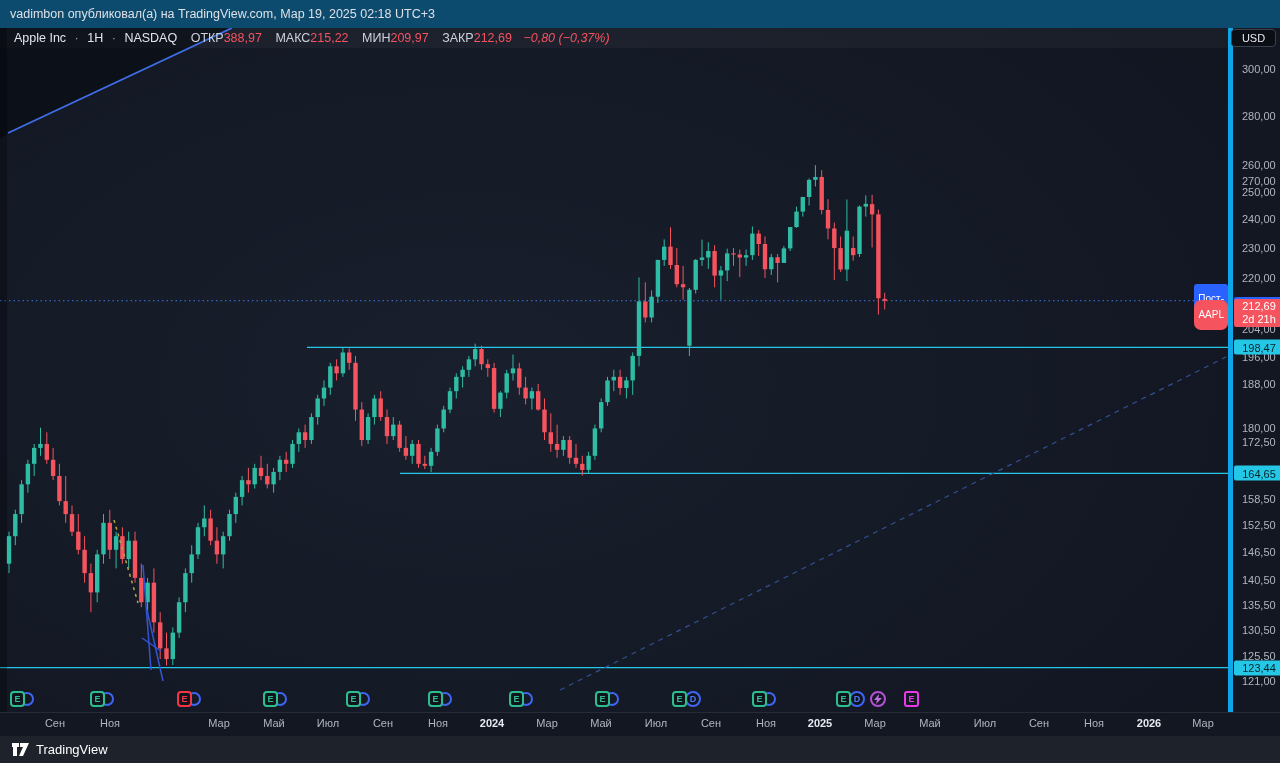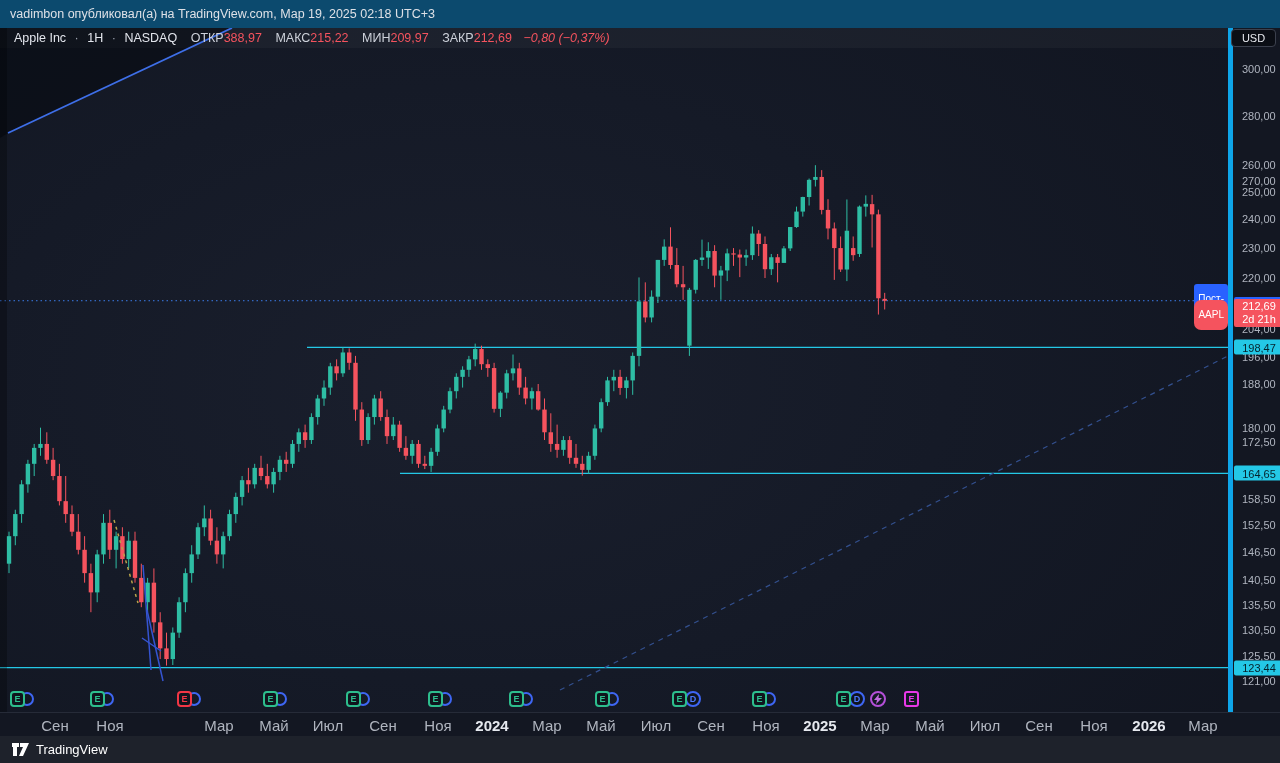--- a/index.html
+++ b/index.html
@@ -38,21 +38,21 @@
     border-radius:4px;color:#e8eaef;font-size:11px;display:flex;align-items:center;justify-content:center;}
 
   
   .pill{position:absolute;height:30px;border-radius:3px;color:#fff;font-size:10px;
     display:flex;align-items:center;justify-content:center;padding:0 4px;}
   #post-pill{background:#2962ff;}
   #aapl-pill{background:#f5535e;}
 
   
   #time-axis{position:absolute;left:0;top:712px;width:1280px;height:24px;background:#131722;border-top:1px solid #262b38;}
-  .time-tick{position:absolute;top:4px;font-size:15px;color:#b0b5bf;transform:translateX(-50%);white-space:nowrap;}
+  .time-tick{position:absolute;top:4px;font-size:11px;color:#b0b5bf;transform:translateX(-50%);white-space:nowrap;}
   .time-tick.bold{color:#e6e9ef;font-weight:bold;}
 
   
   #badge-row{position:absolute;left:0;top:690px;width:1228px;height:22px;}
   .badge{position:absolute;top:0;width:30px;height:20px;}
   .badge .arc{position:absolute;left:10px;top:2px;width:14px;height:14px;border:2px solid #3e66f3;border-radius:50%;}
   .badge .shield{position:absolute;left:0;top:1px;width:15px;height:16px;background:#10141d;border:2px solid #2dbe8d;
     border-radius:4px;color:#2dbe8d;font-size:9px;font-weight:bold;display:flex;align-items:center;justify-content:center;}
   .badge.red .shield{border-color:#f23645;color:#f23645;}
   .badge .dcircle{position:absolute;left:13px;top:1px;width:16px;height:16px;border:2px solid #3e66f3;border-radius:50%;

